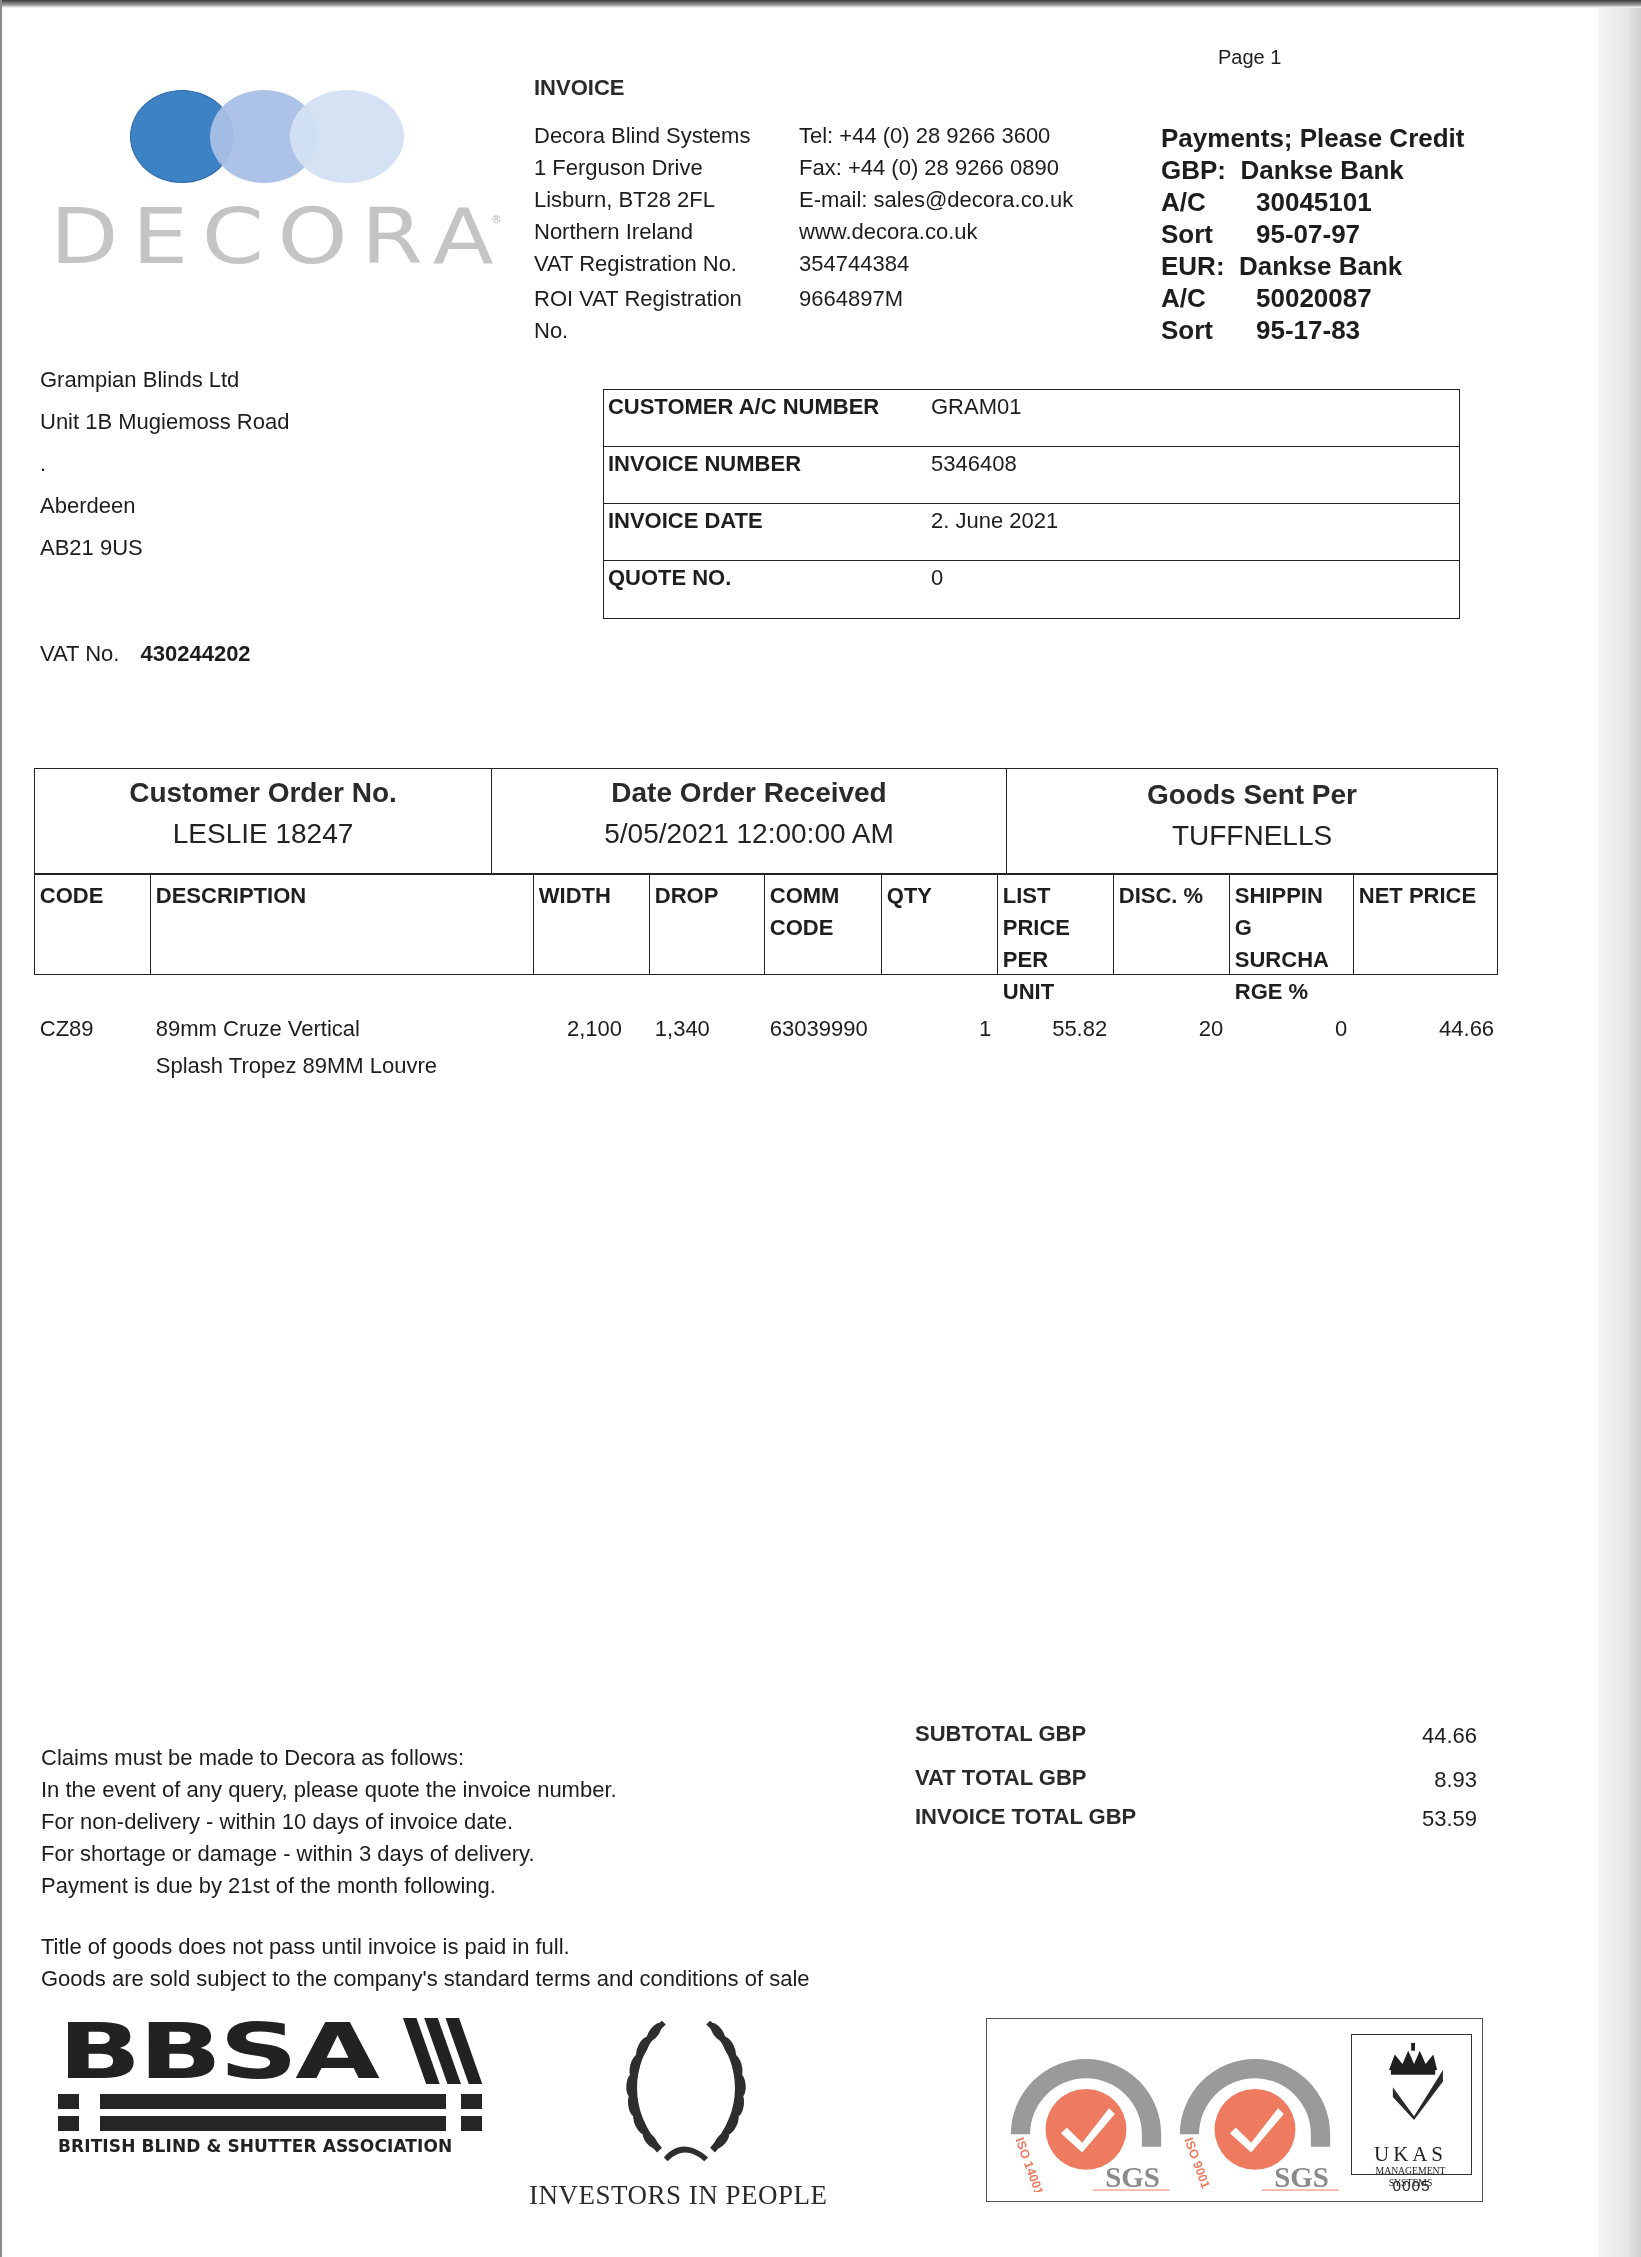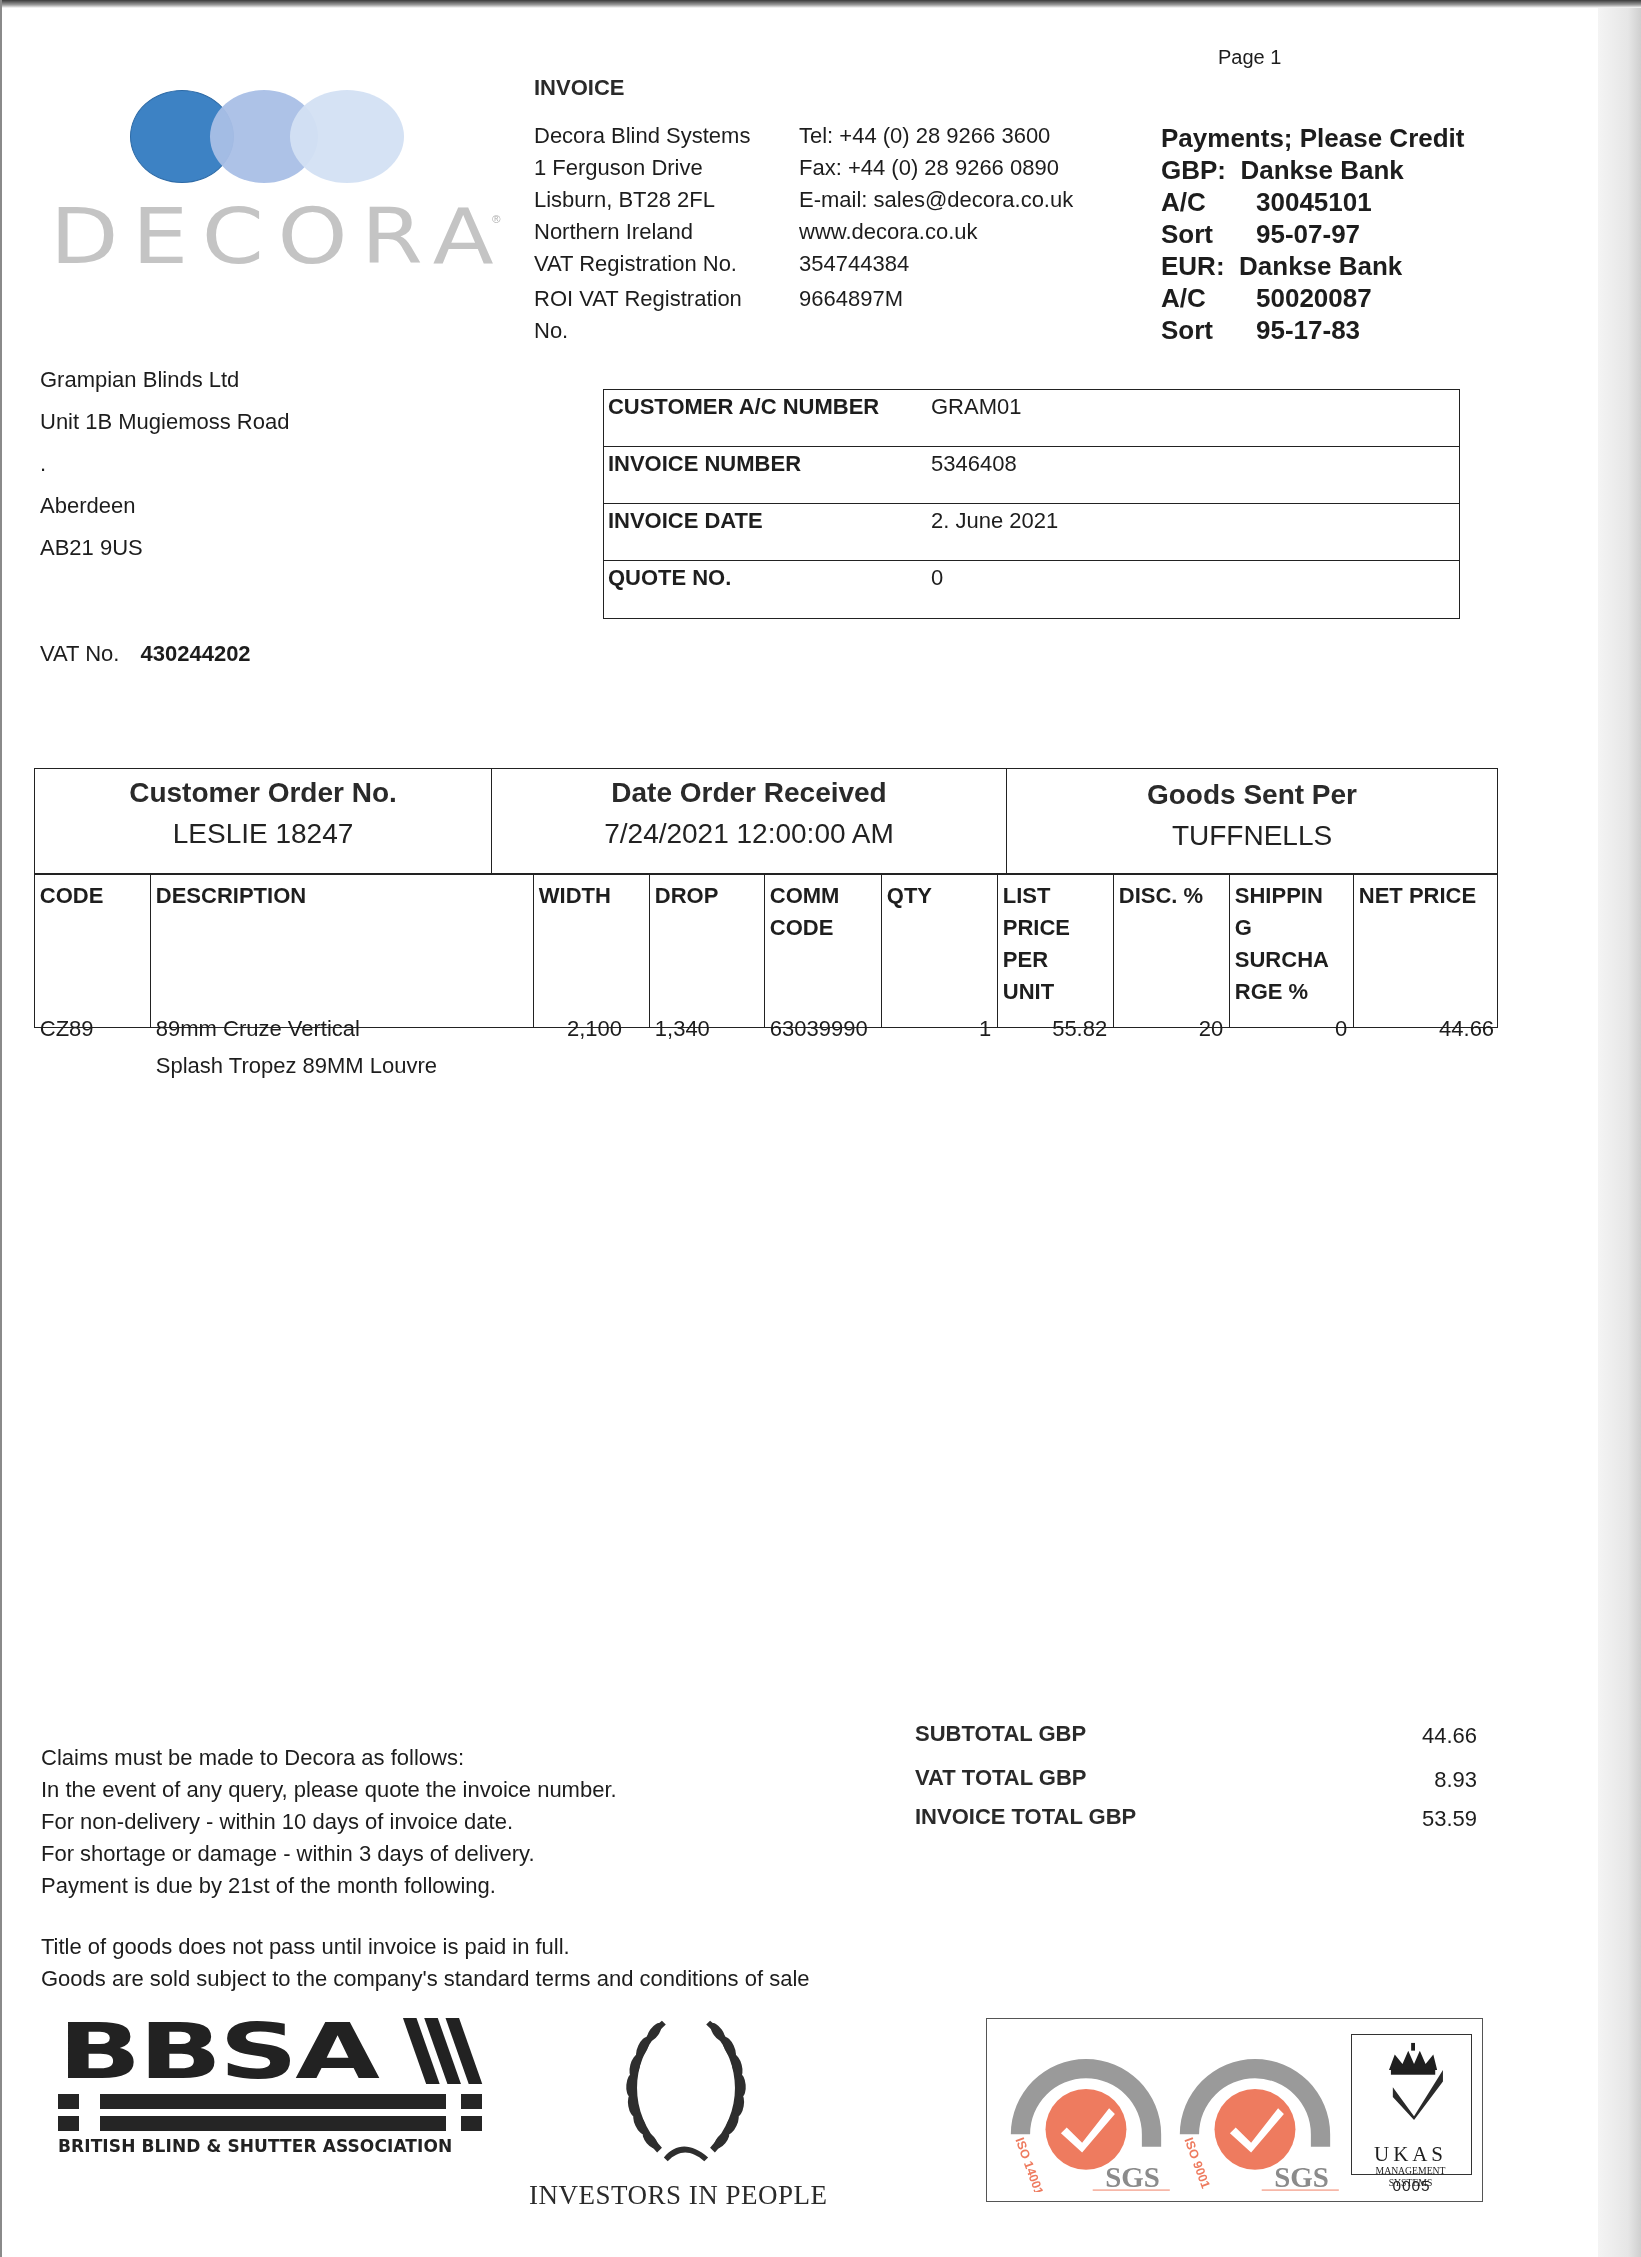--- a/index.html
+++ b/index.html
@@ -39,21 +39,21 @@
   .info-row .k { position: absolute; left: 3.9px; top: 3.9px; font-size: 22px; font-weight: 700; color: #1e1e1e; }
   .info-row .val { position: absolute; left: 327px; top: 3.9px; font-size: 22px; }
 
   
   .order-head { left: 34px; top: 768px; width: 1464px; height: 107px; border: 1.9px solid #222; display: flex; }
   .oh-cell { border-right: 1.9px solid #222; text-align: center; position: relative; }
   .oh-cell:last-child { border-right: none; }
   .oh-cell .h { margin-top: 7.7px; font-size: 28px; font-weight: 700; color: #2a2a2a; }
   .oh-cell .v { margin-top: 9.7px; font-size: 28px; color: #222; }
 
-  .cols-head { left: 34px; top: 873px; width: 1464px; height: 155px; border: 1.9px solid #222; display: flex; }
+  .cols-head { left: 34px; top: 873px; width: 1464px; height: 102px; border: 1.9px solid #222; display: flex; }
   .ch { border-right: 1.9px solid #222; padding: 5.8px 0 0 4.8px; font-size: 22px; font-weight: 700; line-height: 32px; color: #1e1e1e; }
   .ch:last-child { border-right: none; }
 
   .row { left: 34px; top: 1012px; width: 1464px; height: 77px; display: flex; }
   .cell { font-size: 22px; line-height: 33px; padding-top: 0; white-space: nowrap; }
   .cell.r { text-align: right; padding-right: 5.8px; }
   .cell.l { padding-left: 5.8px; }
 
   
   .notes { left: 41px; top: 1742px; }
@@ -160,21 +160,21 @@
   </div>
 </div>
 
 <div class="abs order-head">
   <div class="oh-cell" style="width:457px;">
     <div class="h">Customer Order No.</div>
     <div class="v">LESLIE 18247</div>
   </div>
   <div class="oh-cell" style="width:515px;">
     <div class="h">Date Order Received</div>
-    <div class="v">7/24/2021 12:00:00 AM</div>
+    <div class="v">5/05/2021 12:00:00 AM</div>
   </div>
   <div class="oh-cell" style="flex:1;">
     <div class="h" style="margin-top:9.7px;">Goods Sent Per</div>
     <div class="v">TUFFNELLS</div>
   </div>
 </div>
 
 <div class="abs cols-head">
   <div class="ch" style="width:116px;">
       <div>CODE</div>

